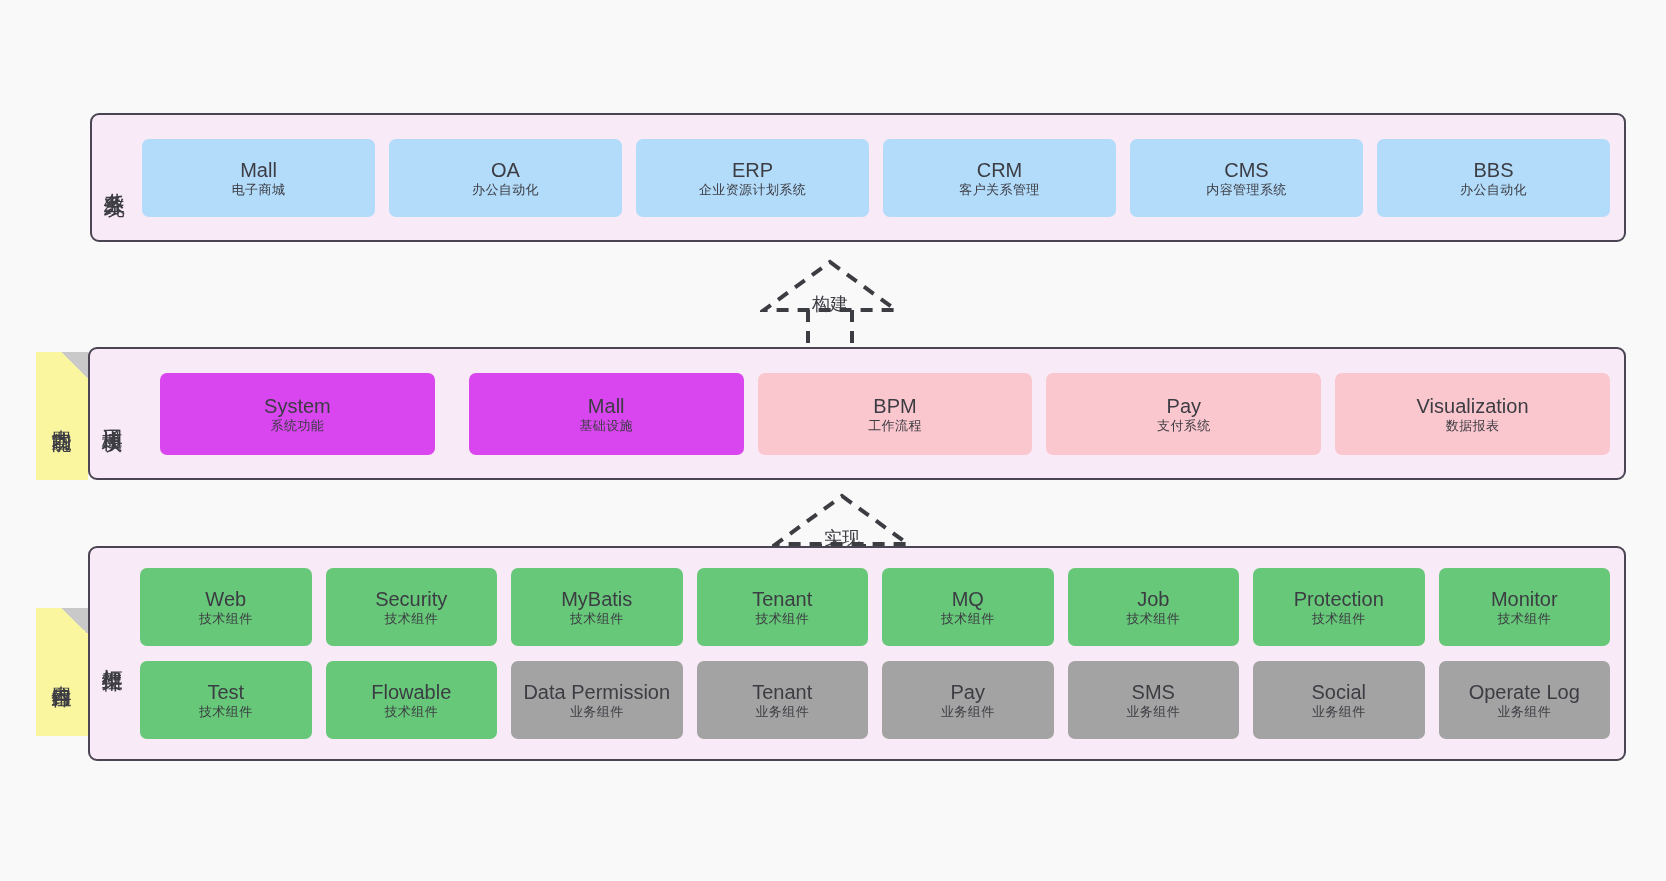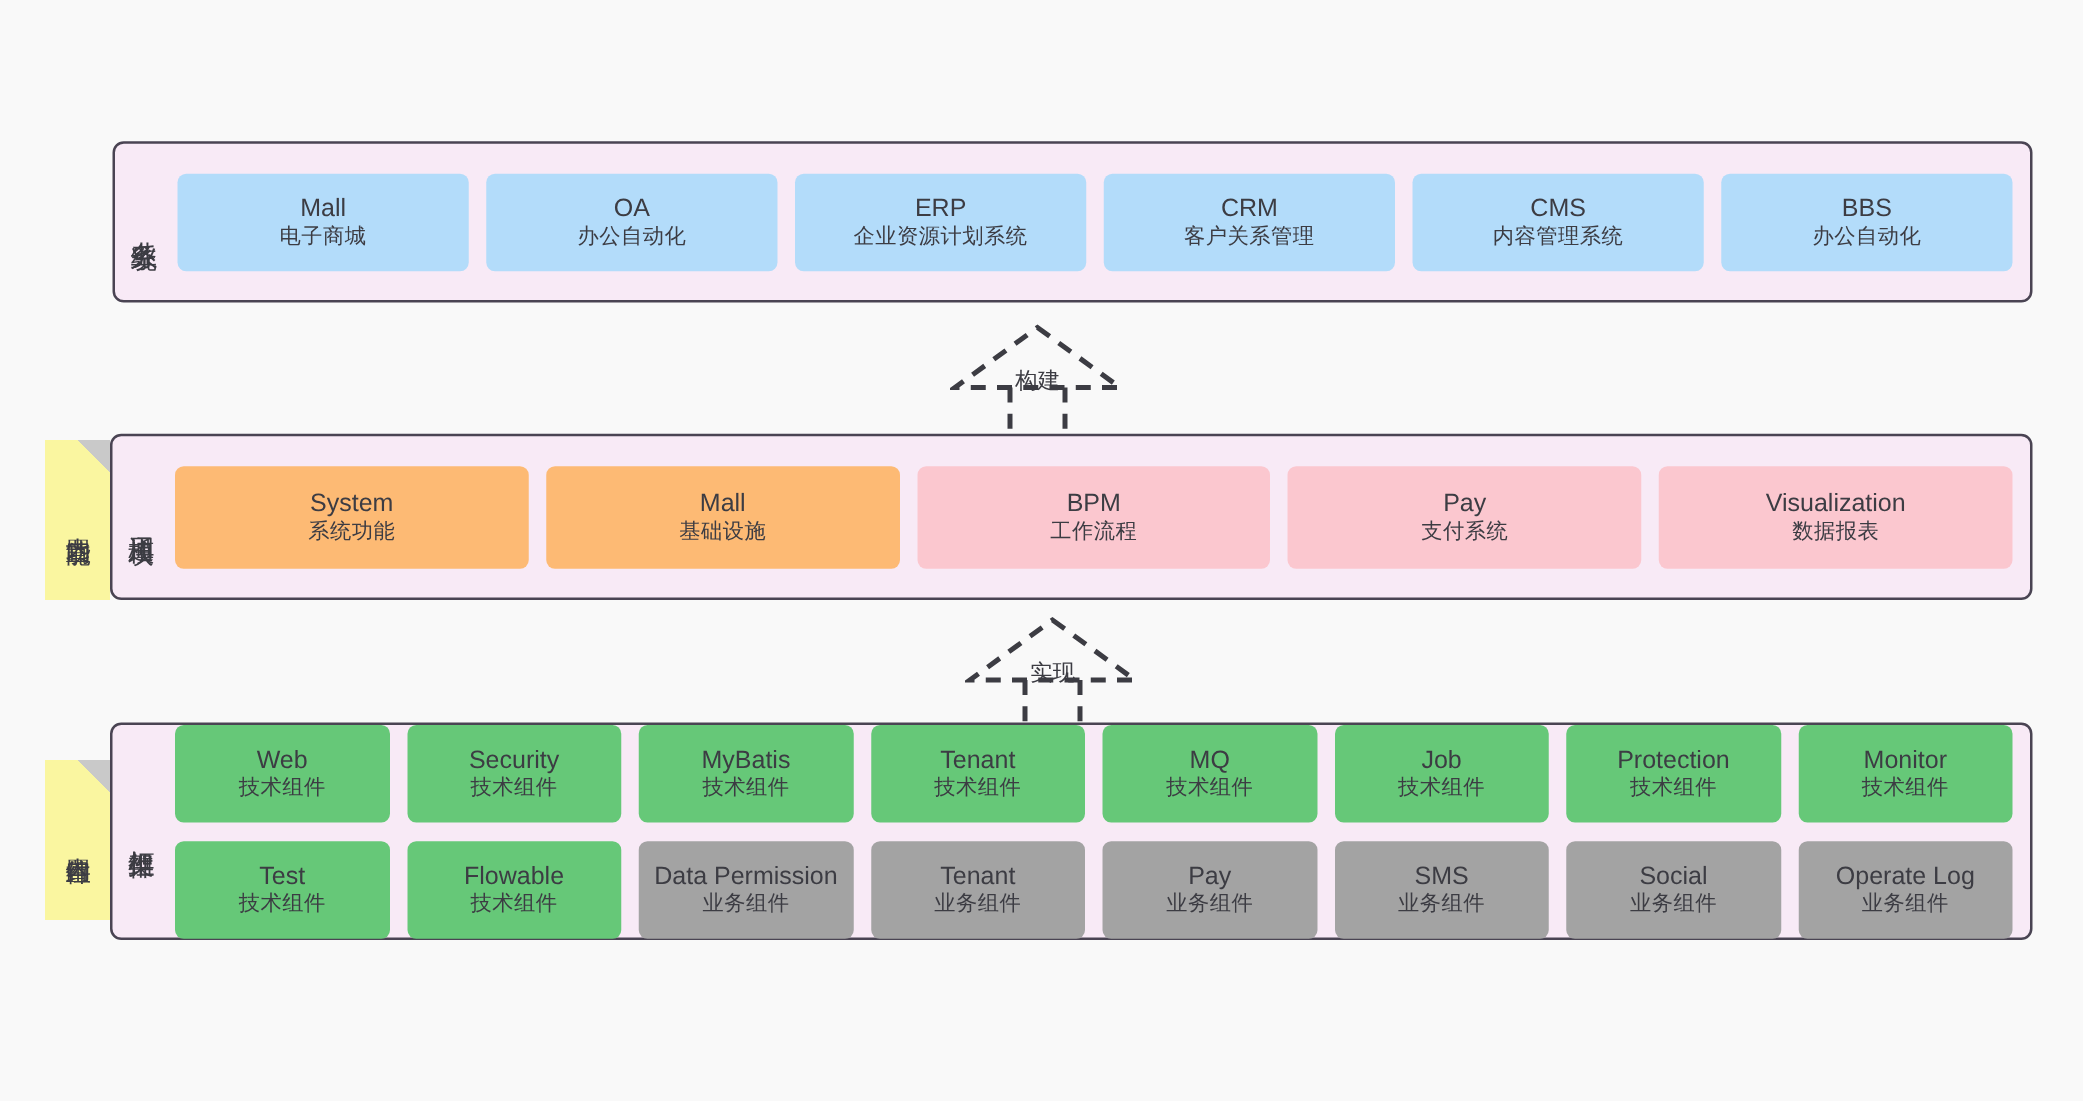--- a/index.html
+++ b/index.html
@@ -74,27 +74,27 @@
     justify-content: center;
     text-align: left;
     padding: 4px 6px;
     line-height: 1.2;
   }
   .card .t-en {
     font-size: 20px;
     color: #3c3c43;
   }
   .card .t-cn {
-    font-size: 17px;
+    font-size: 13px;
     color: #3c3c43;
     letter-spacing: 0.4px;
   }
 
   .c-blue       { background: #b3dcfa; }
-  .c-red        { background: #fdba74; }
+  .c-red        { background: #d946ef; margin-left: 20px; }
   .c-pink       { background: #fbc7cf; }
   .c-green      { background: #66c878; }
   .c-lightgreen { background: #a3a3a3; }
 
   
   #panel-business .card { height: 78px; }
   #panel-modules  .card { height: 82px; }
   #panel-framework .card { height: 78px; }
 
   
@@ -222,21 +222,21 @@
       <line x1="48" y1="52" x2="48" y2="90" stroke="#3c3c43" stroke-width="4" stroke-dasharray="12 9"></line>
       <line x1="92" y1="52" x2="92" y2="90" stroke="#3c3c43" stroke-width="4" stroke-dasharray="12 9"></line>
     </svg>
   </div>
   <div class="arrow-label" style="left:824px; top:526px;">实现</div>
 
   <div class="sticky" id="sticky-framework" style="left:36px; top:608px; width:52px; height:128px;">
     <span>内置组件</span>
   </div>
 
-  <div class="panel" id="panel-framework" style="left:88px; top:578px; width:1538px; height:174px;">
+  <div class="panel" id="panel-framework" style="left:88px; top:546px; width:1538px; height:215px;">
     <div class="panel-title">框架组件</div>
     <div class="panel-body">
 
       <div class="row">
         <div class="card c-green">
           <span class="t-en">Web</span>
           <span class="t-cn">技术组件</span>
         </div>
         <div class="card c-green">
           <span class="t-en">Security</span>

